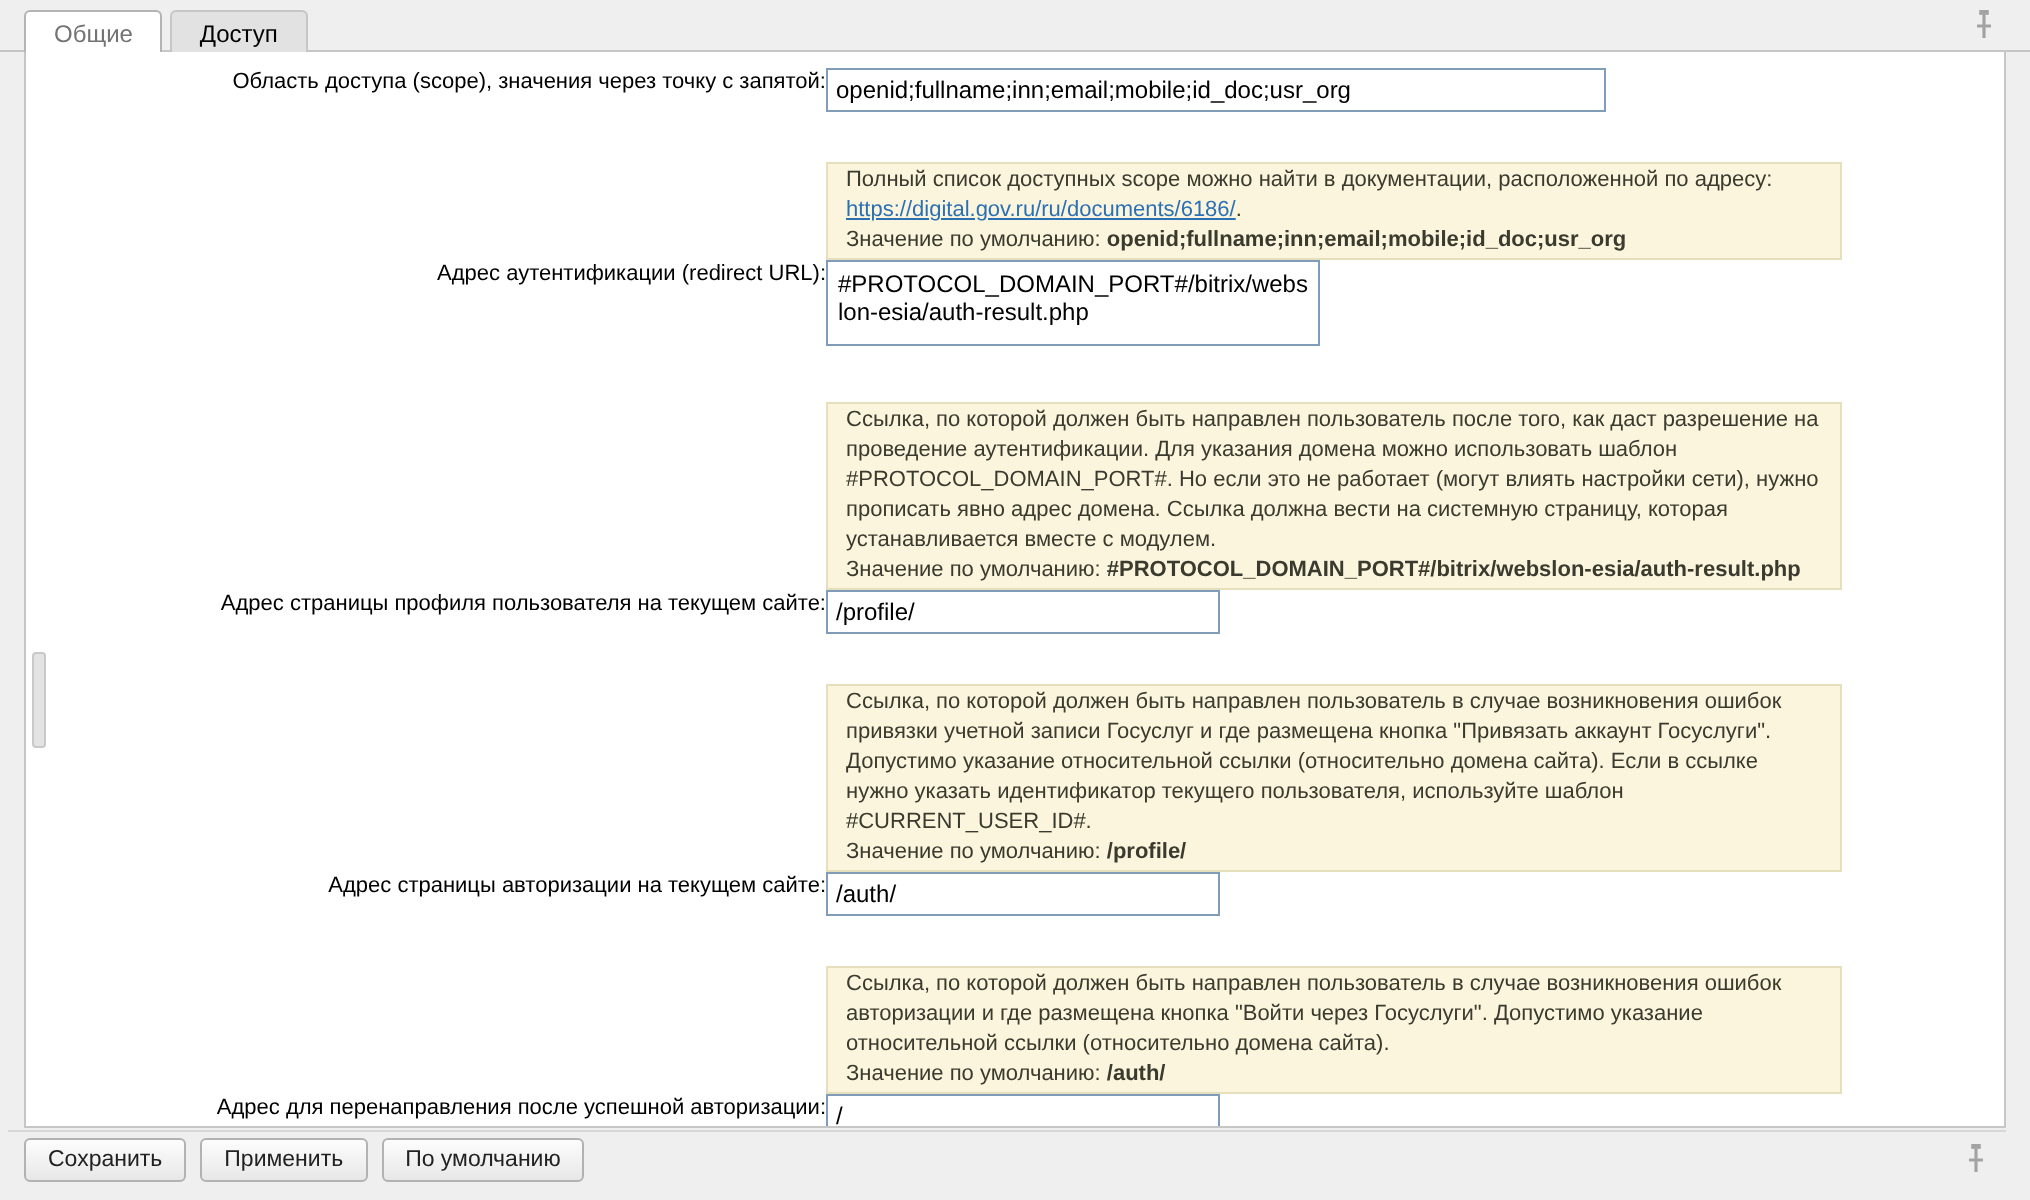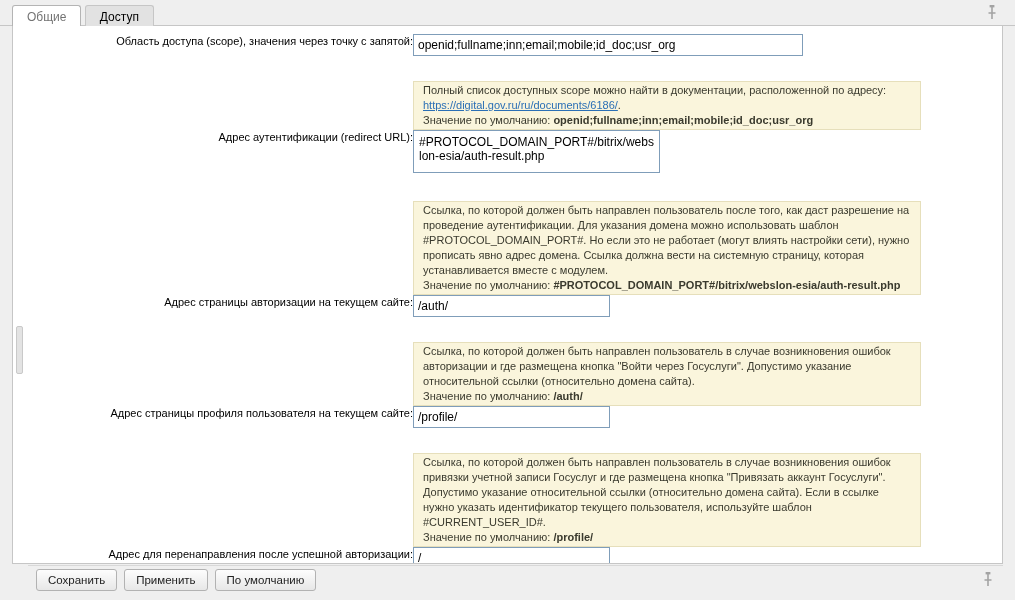--- a/index.html
+++ b/index.html
@@ -134,21 +134,21 @@
     color: #3a3a2e;
     width: 508px;
     box-sizing: border-box;
   }
   .note a { color: #2b6fb5; text-decoration: underline; }
   .note .dv { font-weight: bold; }
 
   
   .toolbar {
     position: absolute;
-    left: 28px;
+    left: 4px;
     right: 12px;
     bottom: 6px;
     height: 28px;
     background: #efefef;
     border-top: 1px solid #d8d8d8;
     display: flex;
     align-items: center;
     padding-left: 8px;
   }
   .btn {
@@ -223,37 +223,37 @@
           <td class="field">
             <textarea class="ta" style="">#PROTOCOL_DOMAIN_PORT#/bitrix/webslon-esia/auth-result.php</textarea>
             <div class="note">
               <span>Ссылка, по которой должен быть направлен пользователь после того, как даст разрешение на проведение аутентификации. Для указания домена можно использовать шаблон #PROTOCOL_DOMAIN_PORT#. Но если это не работает (могут влиять настройки сети), нужно прописать явно адрес домена. Ссылка должна вести на системную страницу, которая устанавливается вместе с модулем.</span><br>
               <span>Значение по умолчанию: </span><span class="dv">#PROTOCOL_DOMAIN_PORT#/bitrix/webslon-esia/auth-result.php</span>
             </div>
           </td>
         </tr>
 
         <tr>
+          <td class="label">Адрес страницы профиля пользователя на текущем сайте:</td>
+          <td class="field">
+            <input class="txt w-med" type="text" value="/profile/" style="">
+            <div class="note">
+              <span>Ссылка, по которой должен быть направлен пользователь в случае возникновения ошибок привязки учетной записи Госуслуг и где размещена кнопка "Привязать аккаунт Госуслуги". Допустимо указание относительной ссылки (относительно домена сайта). Если в ссылке нужно указать идентификатор текущего пользователя, используйте шаблон #CURRENT_USER_ID#.</span><br>
+              <span>Значение по умолчанию: </span><span class="dv">/profile/</span>
+            </div>
+          </td>
+        </tr>
+
+        <tr>
           <td class="label">Адрес страницы авторизации на текущем сайте:</td>
           <td class="field">
             <input class="txt w-med" type="text" value="/auth/" style="">
             <div class="note">
               <span>Ссылка, по которой должен быть направлен пользователь в случае возникновения ошибок авторизации и где размещена кнопка "Войти через Госуслуги". Допустимо указание относительной ссылки (относительно домена сайта).</span><br>
               <span>Значение по умолчанию: </span><span class="dv">/auth/</span>
-            </div>
-          </td>
-        </tr>
-
-        <tr>
-          <td class="label">Адрес страницы профиля пользователя на текущем сайте:</td>
-          <td class="field">
-            <input class="txt w-med" type="text" value="/profile/" style="">
-            <div class="note">
-              <span>Ссылка, по которой должен быть направлен пользователь в случае возникновения ошибок привязки учетной записи Госуслуг и где размещена кнопка "Привязать аккаунт Госуслуги". Допустимо указание относительной ссылки (относительно домена сайта). Если в ссылке нужно указать идентификатор текущего пользователя, используйте шаблон #CURRENT_USER_ID#.</span><br>
-              <span>Значение по умолчанию: </span><span class="dv">/profile/</span>
             </div>
           </td>
         </tr>
 
         <tr>
           <td class="label">Адрес для перенаправления после успешной авторизации:</td>
           <td class="field">
             <input class="txt w-med" type="text" value="/" style="">
             <div class="note">
               <span>Ссылка, по которой должен быть направлен пользователь в случае успешной авторизации через Госуслуги. Например, главная страница (/) либо страница профиля пользователя (/profile/). Допустимо указание относительной ссылки (относительно домена сайта).</span><br>

